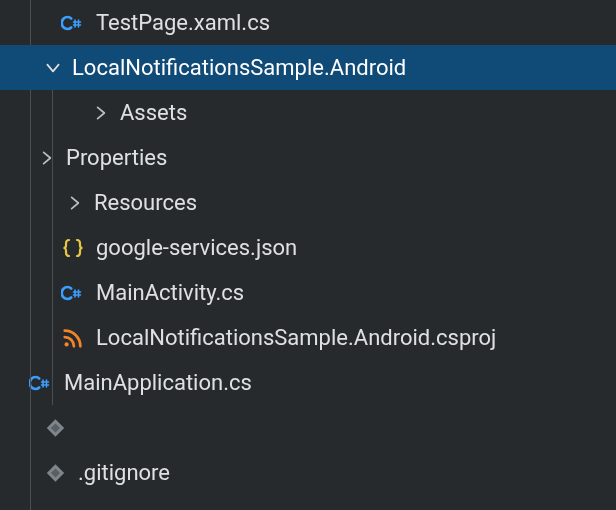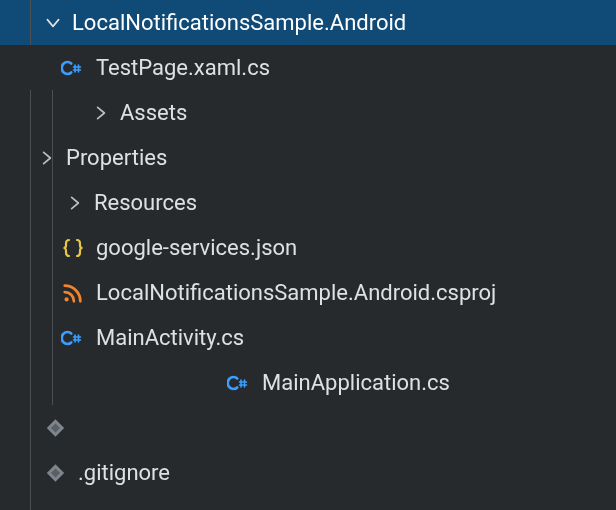--- a/index.html
+++ b/index.html
@@ -31,36 +31,36 @@
     .chev { width: 22px; margin-right: 8px; }
     .icon { width: 26px; margin-right: 10px; }
     .label-text { color: #dfe0e1; }
     .row.selected .label-text { color: #fff; }
     svg { display: block; }
   </style>
 </head>
 <body>
 
 <div class="tree" id="tree">
-    <div class="row selected" style="padding-left: 42px;">
-      <span class="chev">
-        <svg width="18" height="18" viewBox="0 0 16 16">
-          <path d="M3 5l5 6 5-6" fill="none" stroke="#dfe0e1" stroke-width="1.5" stroke-linecap="round" stroke-linejoin="round"></path>
-        </svg>
-      </span>
-      <span class="label-text">LocalNotificationsSample.Android</span>
-    </div>
     <div class="row" style="padding-left: 60px;">
       <span class="icon">
         <svg width="24" height="24" viewBox="0 0 24 24">
           <path d="M10.2 7.5a5 5 0 00-3.6-1.5 5.8 5.8 0 00-5.8 6 5.8 5.8 0 005.8 6 5 5 0 003.6-1.5" fill="none" stroke="#3b9eff" stroke-width="2.6" stroke-linecap="round"></path>
           <path d="M14 9v7M17.5 9v7M12.5 11h7M12.5 14h7" stroke="#3b9eff" stroke-width="1.6" stroke-linecap="round"></path>
         </svg>
       </span>
       <span class="label-text">TestPage.xaml.cs</span>
+    </div>
+    <div class="row selected" style="padding-left: 42px;">
+      <span class="chev">
+        <svg width="18" height="18" viewBox="0 0 16 16">
+          <path d="M3 5l5 6 5-6" fill="none" stroke="#dfe0e1" stroke-width="1.5" stroke-linecap="round" stroke-linejoin="round"></path>
+        </svg>
+      </span>
+      <span class="label-text">LocalNotificationsSample.Android</span>
     </div>
     <div class="row" style="padding-left: 64px; margin-left: 26px;">
       <span class="chev">
         <svg width="18" height="18" viewBox="0 0 16 16">
           <path d="M5 3l6 5-6 5" fill="none" stroke="#bcbfc1" stroke-width="1.5" stroke-linecap="round" stroke-linejoin="round"></path>
         </svg>
       </span>
       <span class="label-text">Assets</span>
     </div>
     <div class="row" style="padding-left: 36px;">
@@ -83,38 +83,38 @@
       <span class="icon">
         <svg width="24" height="24" viewBox="0 0 24 24">
           <path d="M8 4c-2 0-3 1.5-3 3.5v2c0 1.3-1 2.5-2.5 2.5 1.5 0 2.5 1.2 2.5 2.5v2c0 2 1 3.5 3 3.5" fill="none" stroke="#e7c547" stroke-width="2.2" stroke-linecap="round"></path>
           <path d="M16 4c2 0 3 1.5 3 3.5v2c0 1.3 1 2.5 2.5 2.5-1.5 0-2.5 1.2-2.5 2.5v2c0 2-1 3.5-3 3.5" fill="none" stroke="#e7c547" stroke-width="2.2" stroke-linecap="round"></path>
         </svg>
       </span>
       <span class="label-text">google-services.json</span>
     </div>
     <div class="row" style="padding-left: 60px;">
       <span class="icon">
+        <svg width="24" height="24" viewBox="0 0 24 24">
+          <path d="M10.2 7.5a5 5 0 00-3.6-1.5 5.8 5.8 0 00-5.8 6 5.8 5.8 0 005.8 6 5 5 0 003.6-1.5" fill="none" stroke="#3b9eff" stroke-width="2.6" stroke-linecap="round"></path>
+          <path d="M14 9v7M17.5 9v7M12.5 11h7M12.5 14h7" stroke="#3b9eff" stroke-width="1.6" stroke-linecap="round"></path>
+        </svg>
+      </span>
+      <span class="label-text">MainActivity.cs</span>
+    </div>
+    <div class="row" style="padding-left: 60px;">
+      <span class="icon">
         <svg width="22" height="22" viewBox="0 0 24 24">
           <circle cx="5" cy="19" r="2.3" fill="#f3842a"></circle>
           <path d="M3 11a10 10 0 0110 10" fill="none" stroke="#f3842a" stroke-width="3" stroke-linecap="round"></path>
           <path d="M3 4a17 17 0 0117 17" fill="none" stroke="#f3842a" stroke-width="3" stroke-linecap="round"></path>
         </svg>
       </span>
       <span class="label-text">LocalNotificationsSample.Android.csproj</span>
     </div>
-    <div class="row" style="padding-left: 60px;">
-      <span class="icon">
-        <svg width="24" height="24" viewBox="0 0 24 24">
-          <path d="M10.2 7.5a5 5 0 00-3.6-1.5 5.8 5.8 0 00-5.8 6 5.8 5.8 0 005.8 6 5 5 0 003.6-1.5" fill="none" stroke="#3b9eff" stroke-width="2.6" stroke-linecap="round"></path>
-          <path d="M14 9v7M17.5 9v7M12.5 11h7M12.5 14h7" stroke="#3b9eff" stroke-width="1.6" stroke-linecap="round"></path>
-        </svg>
-      </span>
-      <span class="label-text">MainActivity.cs</span>
-    </div>
-    <div class="row" style="padding-left: 60px; justify-content: center;">
+    <div class="row" style="padding-left: 28px;">
       <span class="icon">
         <svg width="24" height="24" viewBox="0 0 24 24">
           <path d="M10.2 7.5a5 5 0 00-3.6-1.5 5.8 5.8 0 00-5.8 6 5.8 5.8 0 005.8 6 5 5 0 003.6-1.5" fill="none" stroke="#3b9eff" stroke-width="2.6" stroke-linecap="round"></path>
           <path d="M14 9v7M17.5 9v7M12.5 11h7M12.5 14h7" stroke="#3b9eff" stroke-width="1.6" stroke-linecap="round"></path>
         </svg>
       </span>
       <span class="label-text">MainApplication.cs</span>
     </div>
     <div class="row" style="padding-left: 42px;">
       <span class="icon">

